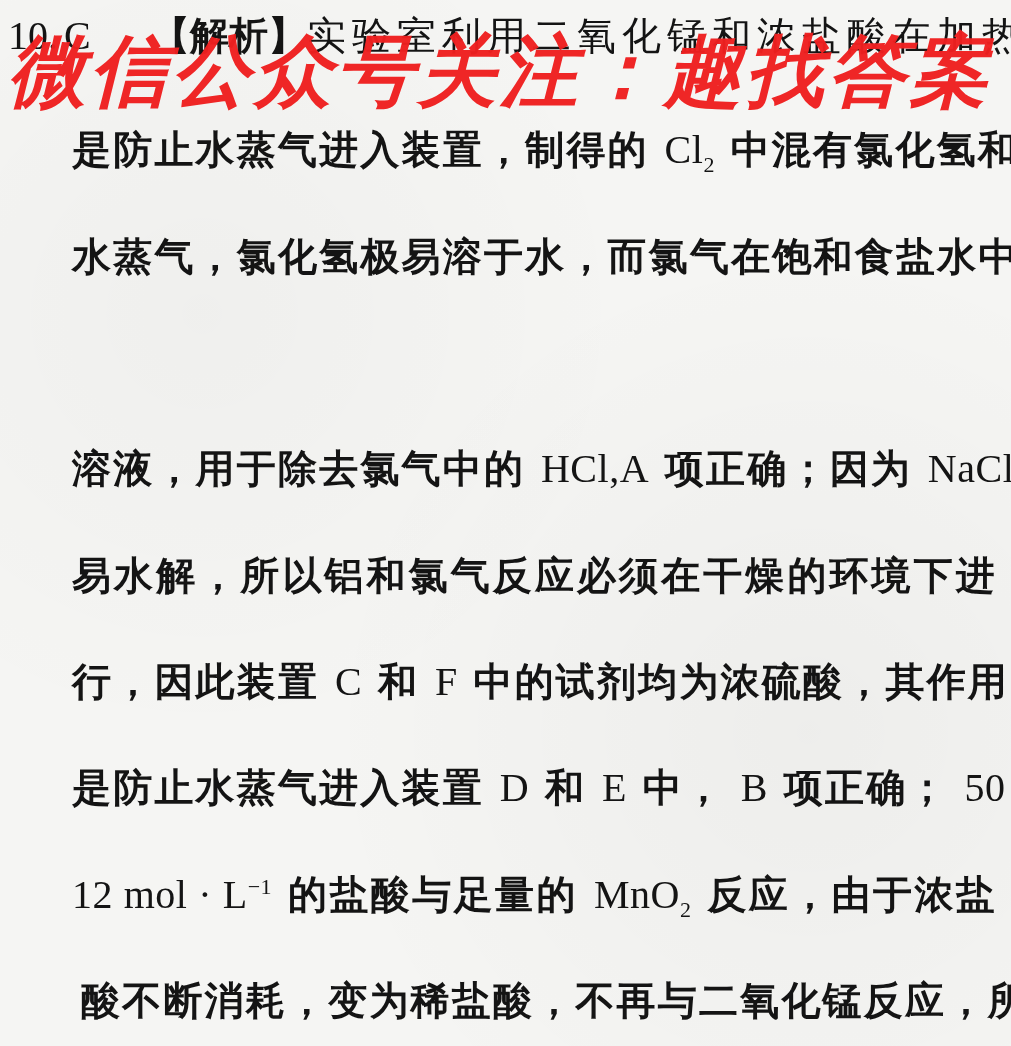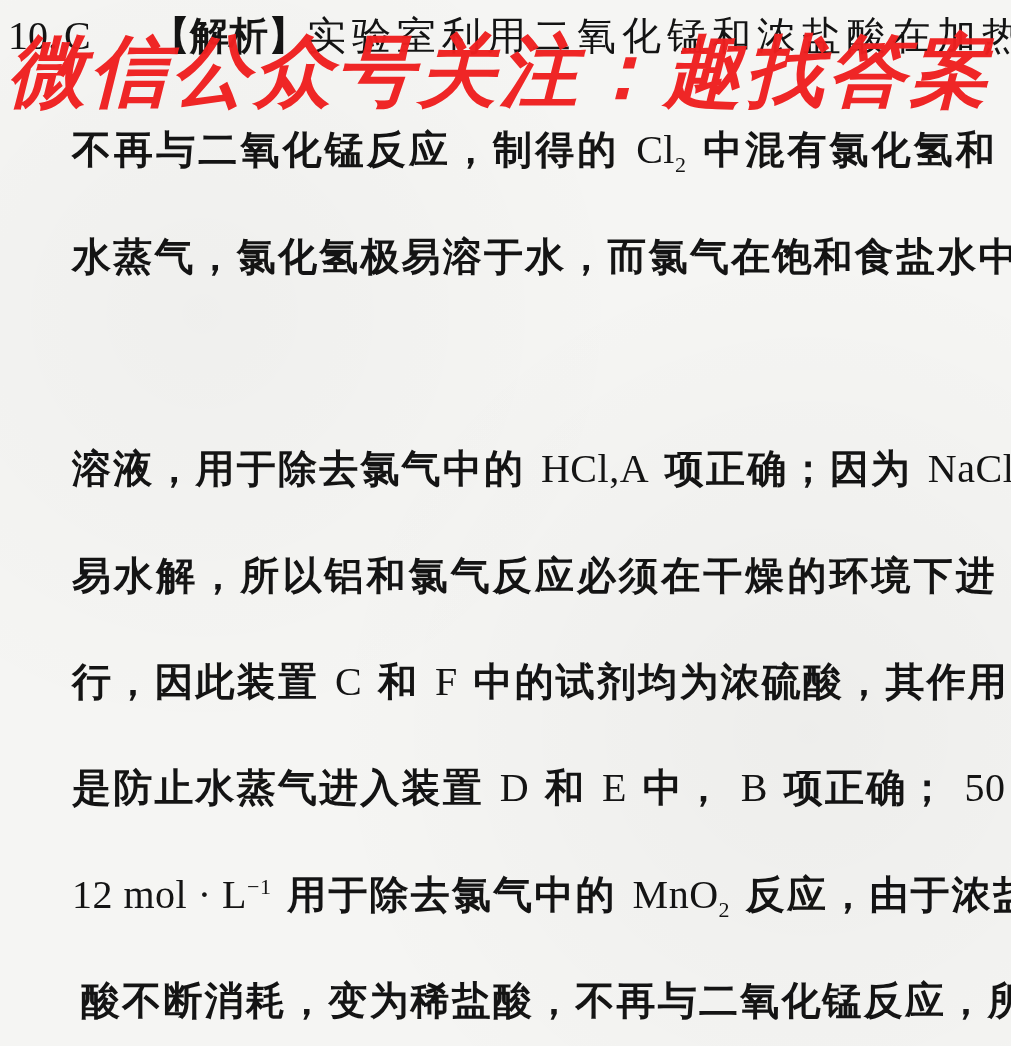--- a/index.html
+++ b/index.html
@@ -99,21 +99,21 @@
 
 <div class="page">
 
   <div class="line first-line" style="text-align:left;text-align-last:left;">
     <span class="q-number">10.</span><span class="q-answer">C</span><span class="tag">【解析】</span><span class="first-text">实验室利用二氧化锰和浓盐酸在加热</span>
   </div>
 
   <div class="watermark">微信公众号关注：趣找答案</div>
 
   <div class="line" style="top:124px;">
-    <span>不再与二氧化锰反应，制得的</span>
+    <span>是防止水蒸气进入装置，制得的</span>
     <span class="latin"><span>Cl</span><sub>2</sub></span>
     <span>中混有氯化氢和</span>
   </div>
 
   <div class="line" style="top:231px;">
     <span>水蒸气，氯化氢极易溶于水，而氯气在饱和食盐水中</span>
   </div>
 
 
   <div class="line" style="top:443px;">
@@ -141,21 +141,21 @@
     <span>和</span>
     <span class="latin">E</span>
     <span>中，</span>
     <span class="latin">B</span>
     <span>项正确；</span>
     <span class="latin">50 mL</span>
   </div>
 
   <div class="line" style="top:869px;">
     <span class="latin"><span>12 mol · L</span><sup>−1</sup></span>
-    <span>用于除去氯气中的</span>
+    <span>的盐酸与足量的</span>
     <span class="latin"><span>MnO</span><sub>2</sub></span>
     <span>反应，由于浓盐</span>
   </div>
 
   <div class="line" style="top:975px;padding-left:9px;">
     <span>酸不断消耗，变为稀盐酸，不再与二氧化锰反应，所</span>
   </div>
 
 </div>
 

